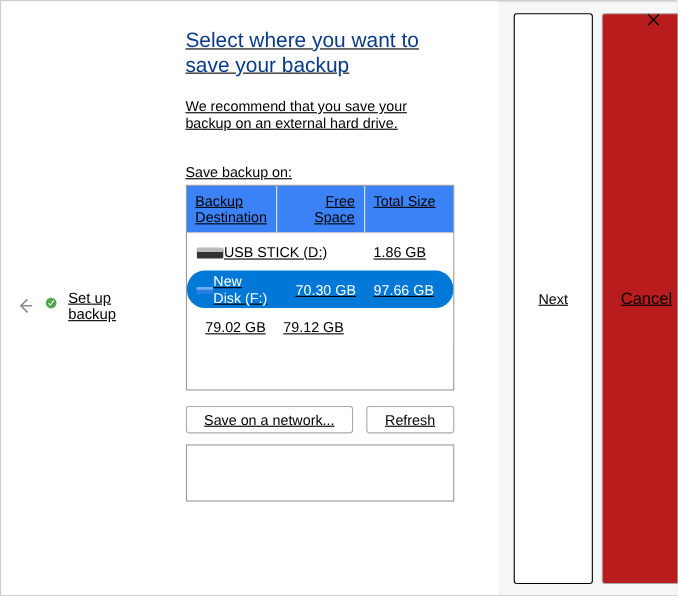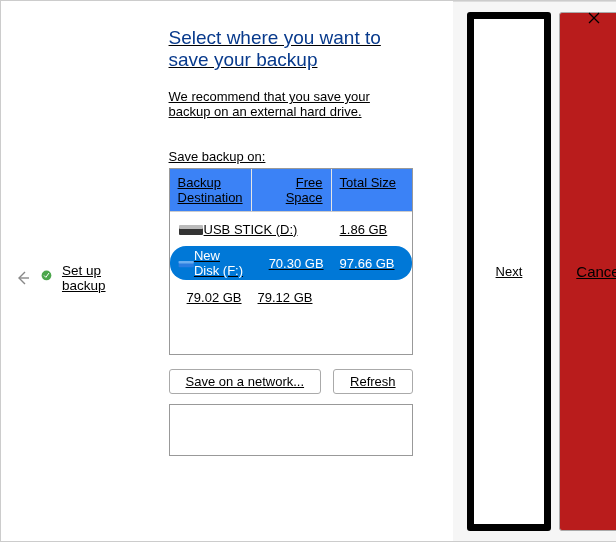--- a/index.html
+++ b/index.html
@@ -35,21 +35,21 @@
   .drive-row .col-dest { display:flex; align-items:center; gap:0; border-right:none;}
   .drive-row .col-free { border-right:none;}
   .drive-row.normal { color:#000; background:#fff; }
   .drive-row.selected { background:#0078D7; color:#fff;border-radius:16px; }
   .drive-icon { width:26px; height:14px; display:inline-block; }
   .drive-body-padding { height: 40px; }
   .button-row { display:flex; justify-content:space-between; margin-top:14px; }
   .btn { background:#fff; border:1px solid #aaa; border-radius:3px; padding:4px 16px; font-size:13px; cursor:pointer; }
   .empty-box { border:1px solid #999; height:52px; margin-top:10px; }
   .footer-area { border-top:1px solid #ddd; background:#f6f6f6; padding:10px 14px; display:flex; justify-content:flex-end; gap:8px; }
-  .next-btn { border:7px solid #000000; color:#000; border-radius:3px; padding:4px 22px; font-size:13px; background:#fff; cursor:pointer; }
+  .next-btn { border:1px solid #000000; color:#000; border-radius:3px; padding:4px 22px; font-size:13px; background:#fff; cursor:pointer; }
   .cancel-btn { border:1px solid #aaa; border-radius:3px; padding:4px 16px; font-size:15px; background:#b91c1c; cursor:pointer; }
 </style>
 </head>
 <body>
 
 <div class="window">
   <div class="close-btn">
     <svg viewBox="0 0 12 12">
         <line x1="1" y1="1" x2="11" y2="11" stroke="#000" stroke-width="1.2"></line>
         <line x1="11" y1="1" x2="1" y2="11" stroke="#000" stroke-width="1.2"></line>

